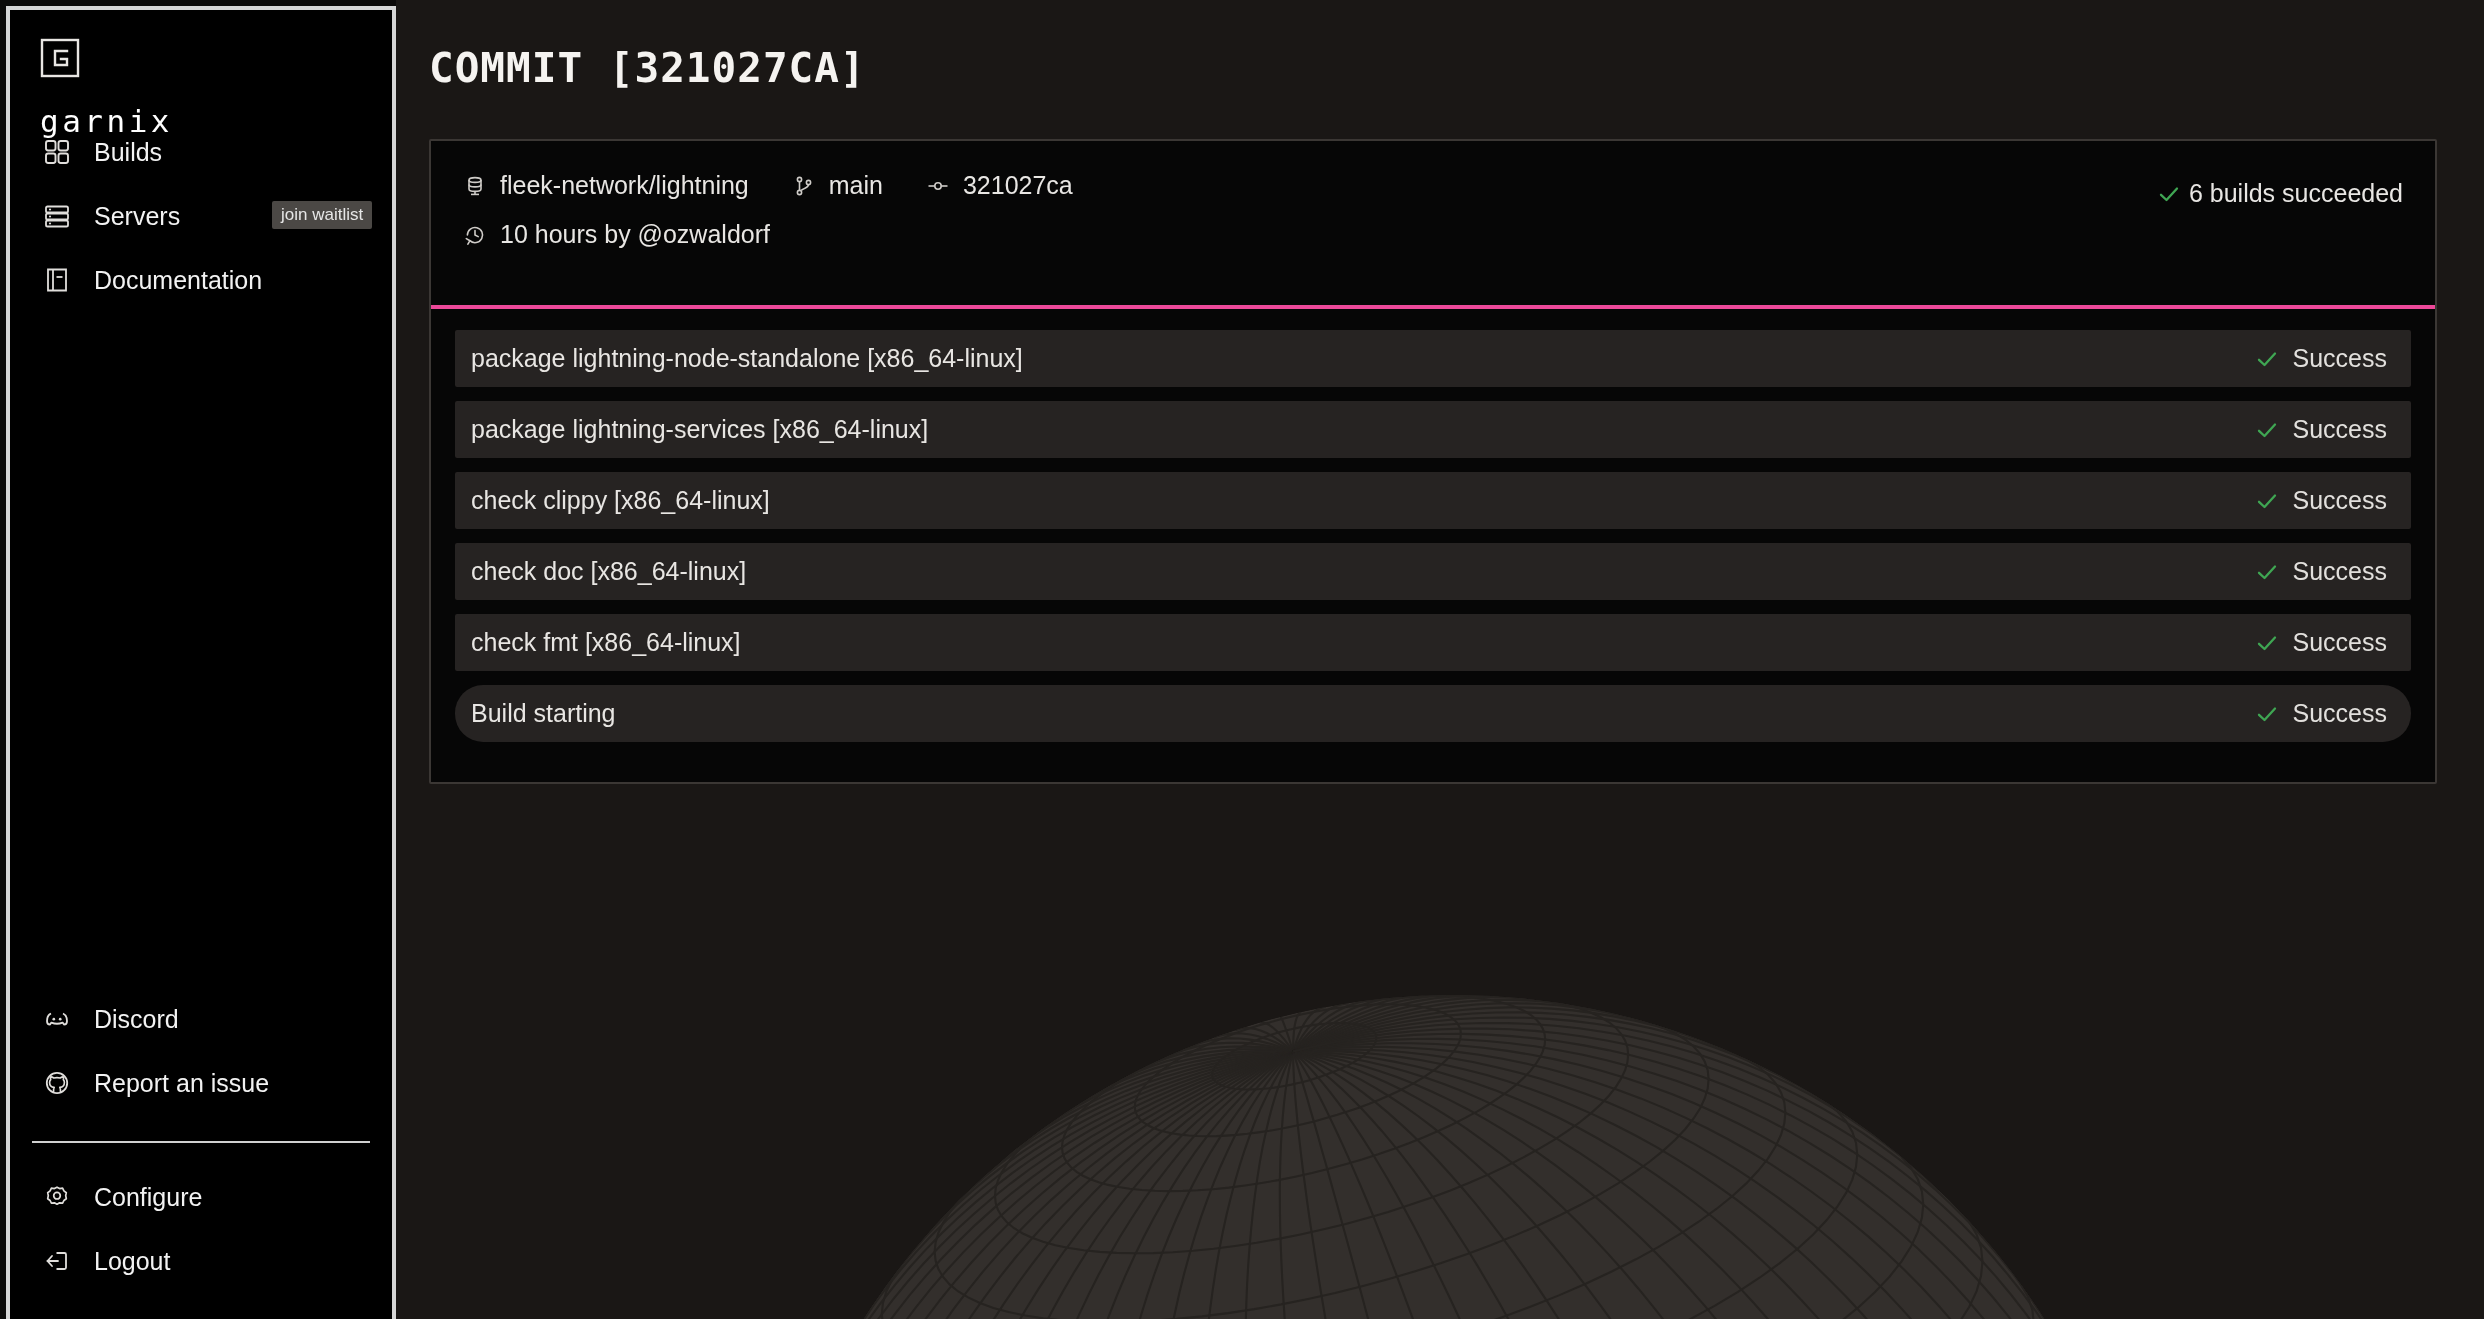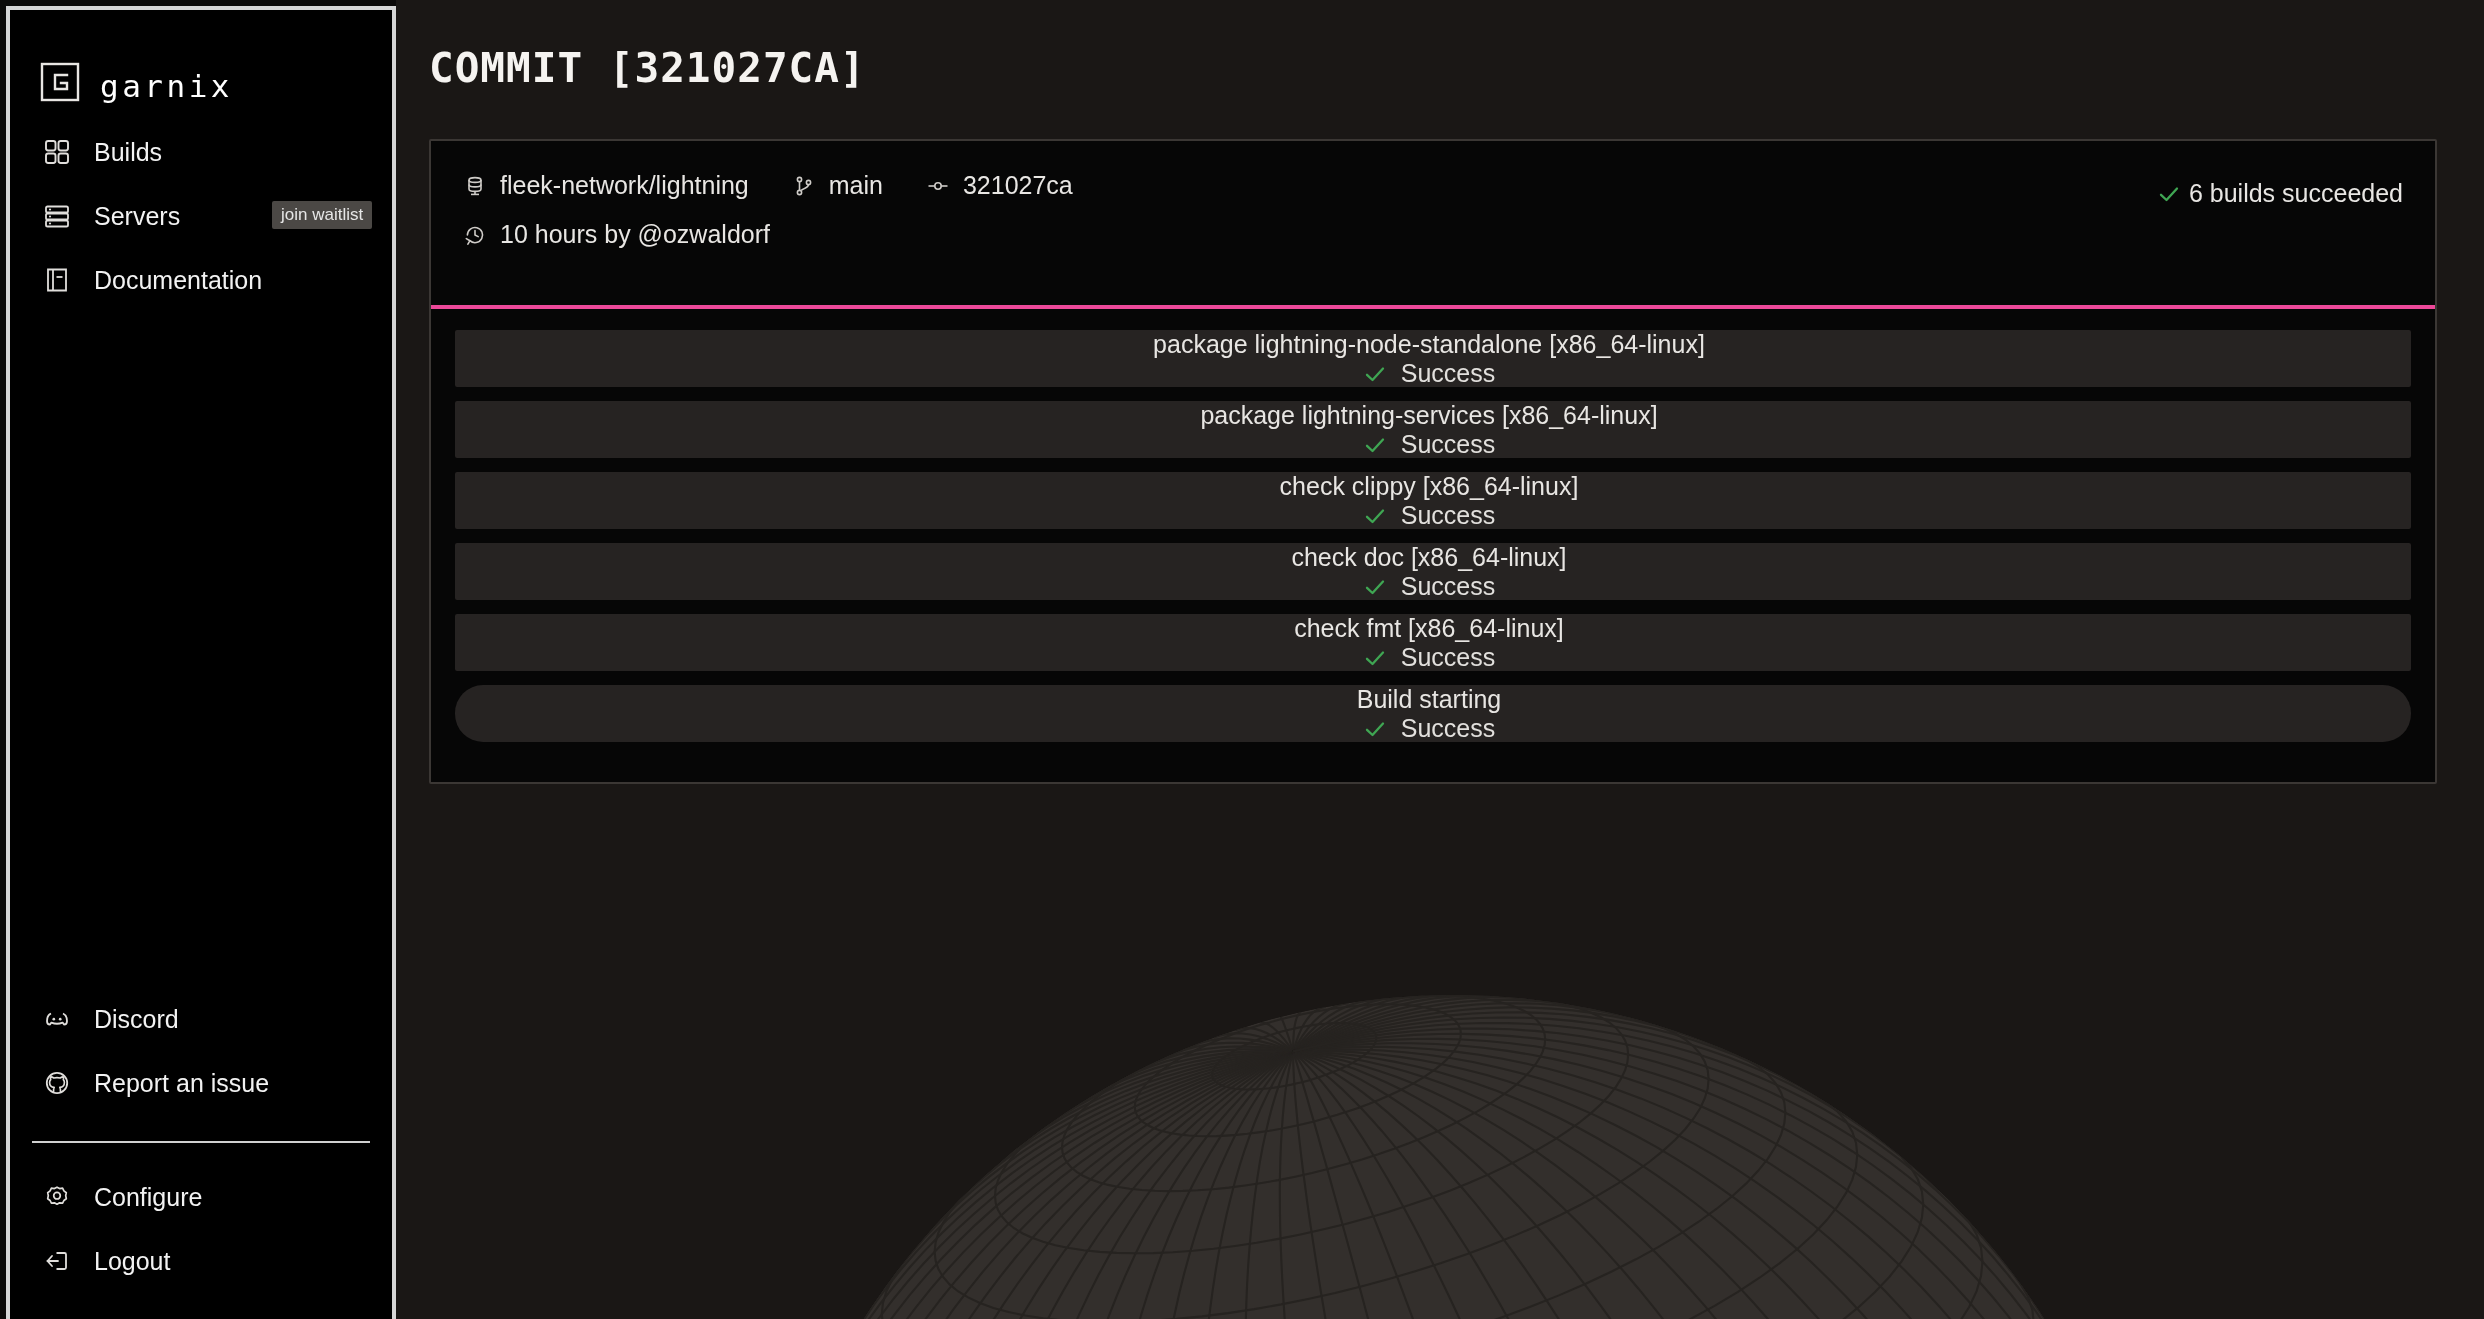--- a/index.html
+++ b/index.html
@@ -34,24 +34,25 @@
     border-left: 4px solid #d6d6d6;
     margin: 6px 0 6px 6px;
     padding: 0;
     display: flex;
     flex-direction: column;
     z-index: 5;
   }
 
   .logo-row {
     display: flex;
-    align-items: flex-end;
-    gap: 20px;
+    align-items: flex-start;
+    gap: 28px;
     padding: 28px 0 0 30px;
     height: 92px;
+    flex-direction: column;
   }
   .logo-mark { width: 40px; height: 40px; flex: 0 0 40px; }
   .logo-text {
     font-family: "DejaVu Sans Mono", monospace;
     font-size: 31px;
     letter-spacing: 3.5px;
     color: #ffffff;
     line-height: 1;
   }
 
@@ -173,21 +174,20 @@
   .build-row {
     display: flex;
     align-items: center;
     justify-content: space-between;
     height: 57px;
     background: #262322;
     padding: 0 24px 0 16px;
     margin-bottom: 14px;
     border-radius: 2px;
     cursor: pointer;
-    flex-direction: column;
   }
   .build-row:last-child { margin-bottom: 16px; border-radius: 28px; }
   .build-name { color: #e8e6e3; font-size: 25px; white-space: nowrap; }
   .build-status {
     display: flex; align-items: center; gap: 14px;
     color: #e2e0dd; font-size: 25px; white-space: nowrap;
   }
   .check { width: 24px; height: 24px; flex: 0 0 24px; }
 </style>
 </head>

